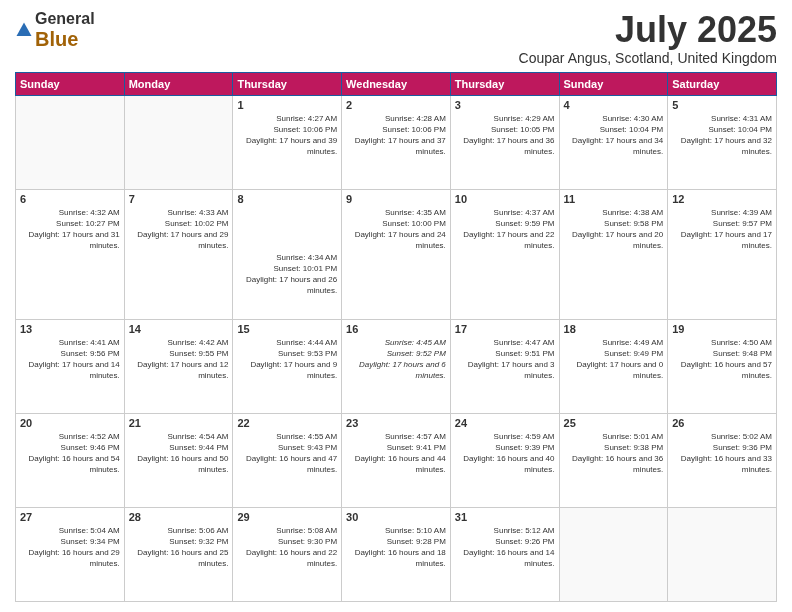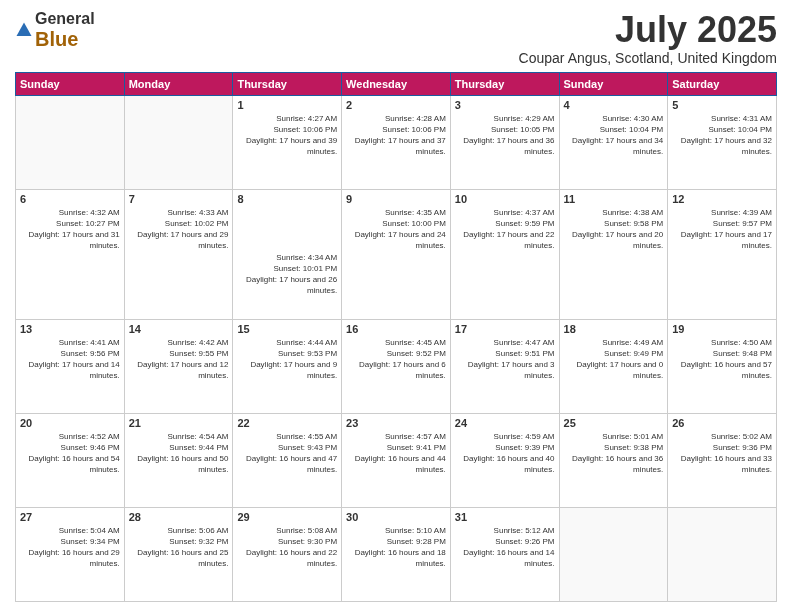--- a/index.html
+++ b/index.html
@@ -229,21 +229,21 @@
 Daylight: 17 hours and 12 minutes.</div>
           </td>
           <td>
             <span class="day-num">15</span>
             <div class="day-info" style="white-space: pre-line;">Sunrise: 4:44 AM
 Sunset: 9:53 PM
 Daylight: 17 hours and 9 minutes.</div>
           </td>
           <td>
             <span class="day-num">16</span>
-            <div class="day-info" style="white-space: pre-line;">Sunrise: 4:45 AM
+            <div class="day-info" style="white-space: pre-line; font-style: italic;">Sunrise: 4:45 AM
 Sunset: 9:52 PM
 Daylight: 17 hours and 6 minutes.</div>
           </td>
           <td>
             <span class="day-num">17</span>
             <div class="day-info" style="white-space: pre-line;">Sunrise: 4:47 AM
 Sunset: 9:51 PM
 Daylight: 17 hours and 3 minutes.</div>
           </td>
           <td>

